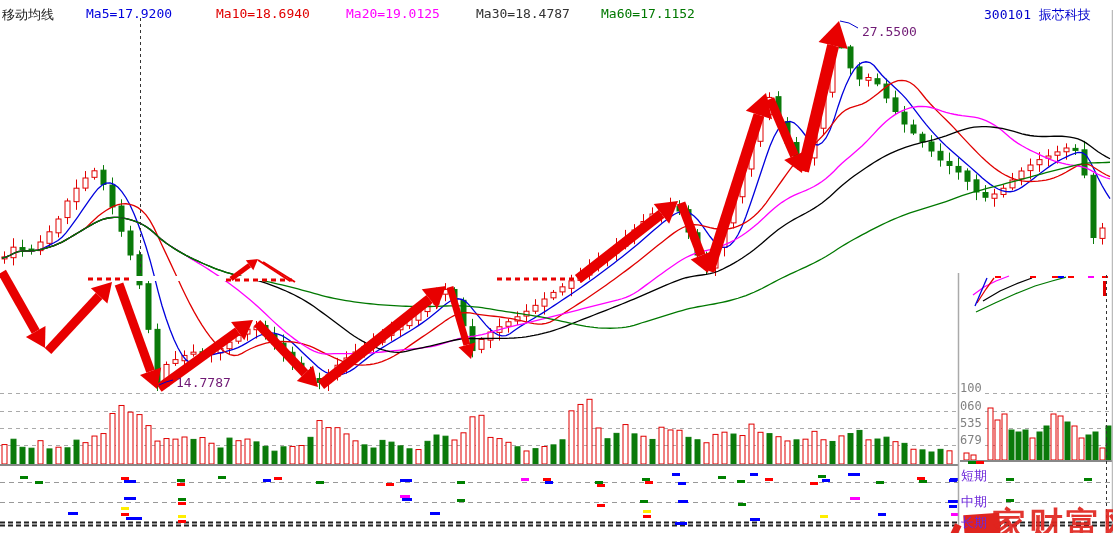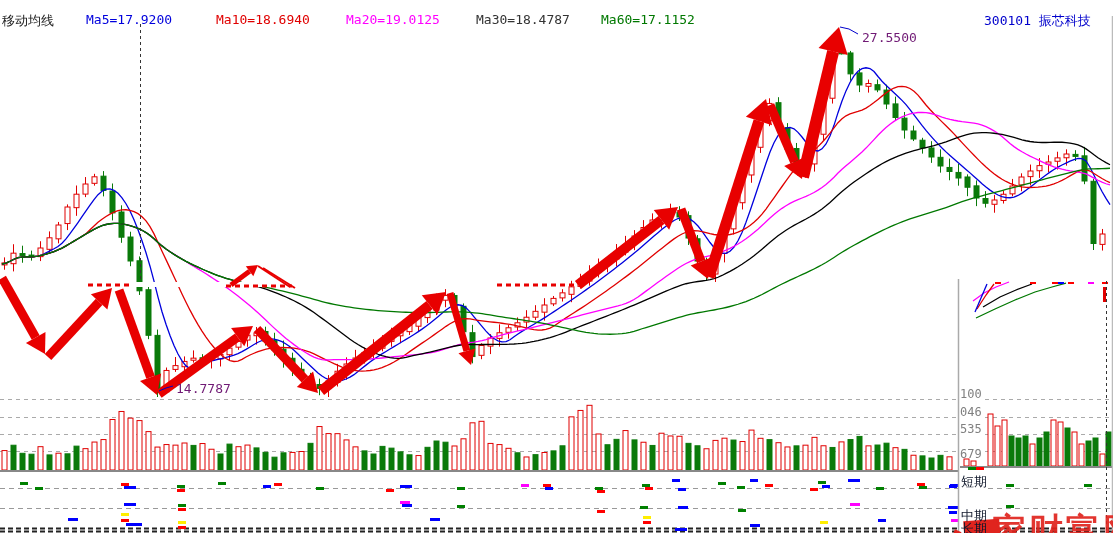--- a/index.html
+++ b/index.html
@@ -1,32 +1,32 @@
 <!DOCTYPE html>
 <html><head>
 <meta charset="utf-8">
 <style>
   html,body{margin:0;padding:0;background:#fff;}
   body{width:1113px;height:533px;overflow:hidden;position:relative;
        font-family:"DejaVu Sans","Liberation Sans",sans-serif;}
-  #stage{position:absolute;left:0;top:16px;width:1113px;height:438px;text-decoration:underline;}
+  #stage{position:absolute;left:0;top:10px;width:1113px;height:438px;text-decoration:underline;}
   svg{position:absolute;left:0;top:0;}
   .lbl{position:absolute;white-space:nowrap;line-height:1;}
   .hdr{top:-4px;font:13px "DejaVu Sans Mono","DejaVu Sans",monospace;}
   .t-title{left:2px;color:#222;}
   .t-ma5{left:86px;}  .t-ma10{left:216px;} .t-ma20{left:346px;}
   .t-ma30{left:476px;} .t-ma60{left:601px;}
   .t-stock{left:984px;color:#0000cc;}
   .pricelbl{font:13px "DejaVu Sans Mono",monospace;color:#701a75;}
   .t-low{left:176px;top:365px;}
   .t-high{left:862px;top:14px;}
   .axnum{left:960px;font:12px "DejaVu Sans Mono",monospace;color:#808080;}
-  .n0{top:371px;} .n1{top:389px;} .n2{top:406px;} .n3{top:423px;margin-top:8px;}
-  .siglbl{left:961px;font:13px "DejaVu Sans","Liberation Sans",sans-serif;color:#0f172a;}
-  .s0{top:457px;} .s1{top:483px;margin-top:8px;} .s2{top:504px;} .s3{top:521px;}
+  .n0{top:371px;} .n1{top:389px;} .n2{top:406px;} .n3{top:423px;}
+  .siglbl{left:961px;font:13px "DejaVu Sans","Liberation Sans",sans-serif;color:#6d28d9;}
+  .s0{top:457px;} .s1{top:483px;} .s2{top:504px;} .s3{top:521px;}
   .wm{left:992px;top:492px;font:bold 34px "DejaVu Serif",serif;color:#e0241e;
       letter-spacing:3px;opacity:.92;}
   .seal{position:absolute;left:964px;top:504px;width:36px;height:23px;background:#e0241e;
         transform:rotate(-4deg);z-index:6;}
   .sealstroke{position:absolute;left:951px;top:514px;width:7px;height:18px;background:#e0241e;
         transform:rotate(25deg);z-index:6;}
   .wm,.lbl{z-index:7;}
 </style>
 </head>
 <body>
@@ -564,21 +564,21 @@
   <div class="lbl hdr t-ma10" style="color: rgb(224, 0, 0);">Ma10=18.6940</div>
   <div class="lbl hdr t-ma20" style="color: rgb(255, 0, 255);">Ma20=19.0125</div>
   <div class="lbl hdr t-ma30" style="color: rgb(51, 51, 51);">Ma30=18.4787</div>
   <div class="lbl hdr t-ma60" style="color: rgb(0, 120, 0);">Ma60=17.1152</div>
   <div class="lbl hdr t-stock">300101 振芯科技</div>
 
   <div class="lbl pricelbl t-low">14.7787</div>
   <div class="lbl pricelbl t-high">27.5500</div>
 
   <div class="lbl axnum n0">100</div>
-  <div class="lbl axnum n1">046</div>
+  <div class="lbl axnum n1">060</div>
   <div class="lbl axnum n2">535</div>
   <div class="lbl axnum n3">679</div>
 
   <div class="lbl siglbl s0">短期</div>
   <div class="lbl siglbl s1">中期</div>
   <div class="lbl siglbl s2">长期</div>
   <div class="lbl siglbl s3">交期</div>
 
   <div class="sealstroke"></div>
   <div class="seal"></div>

